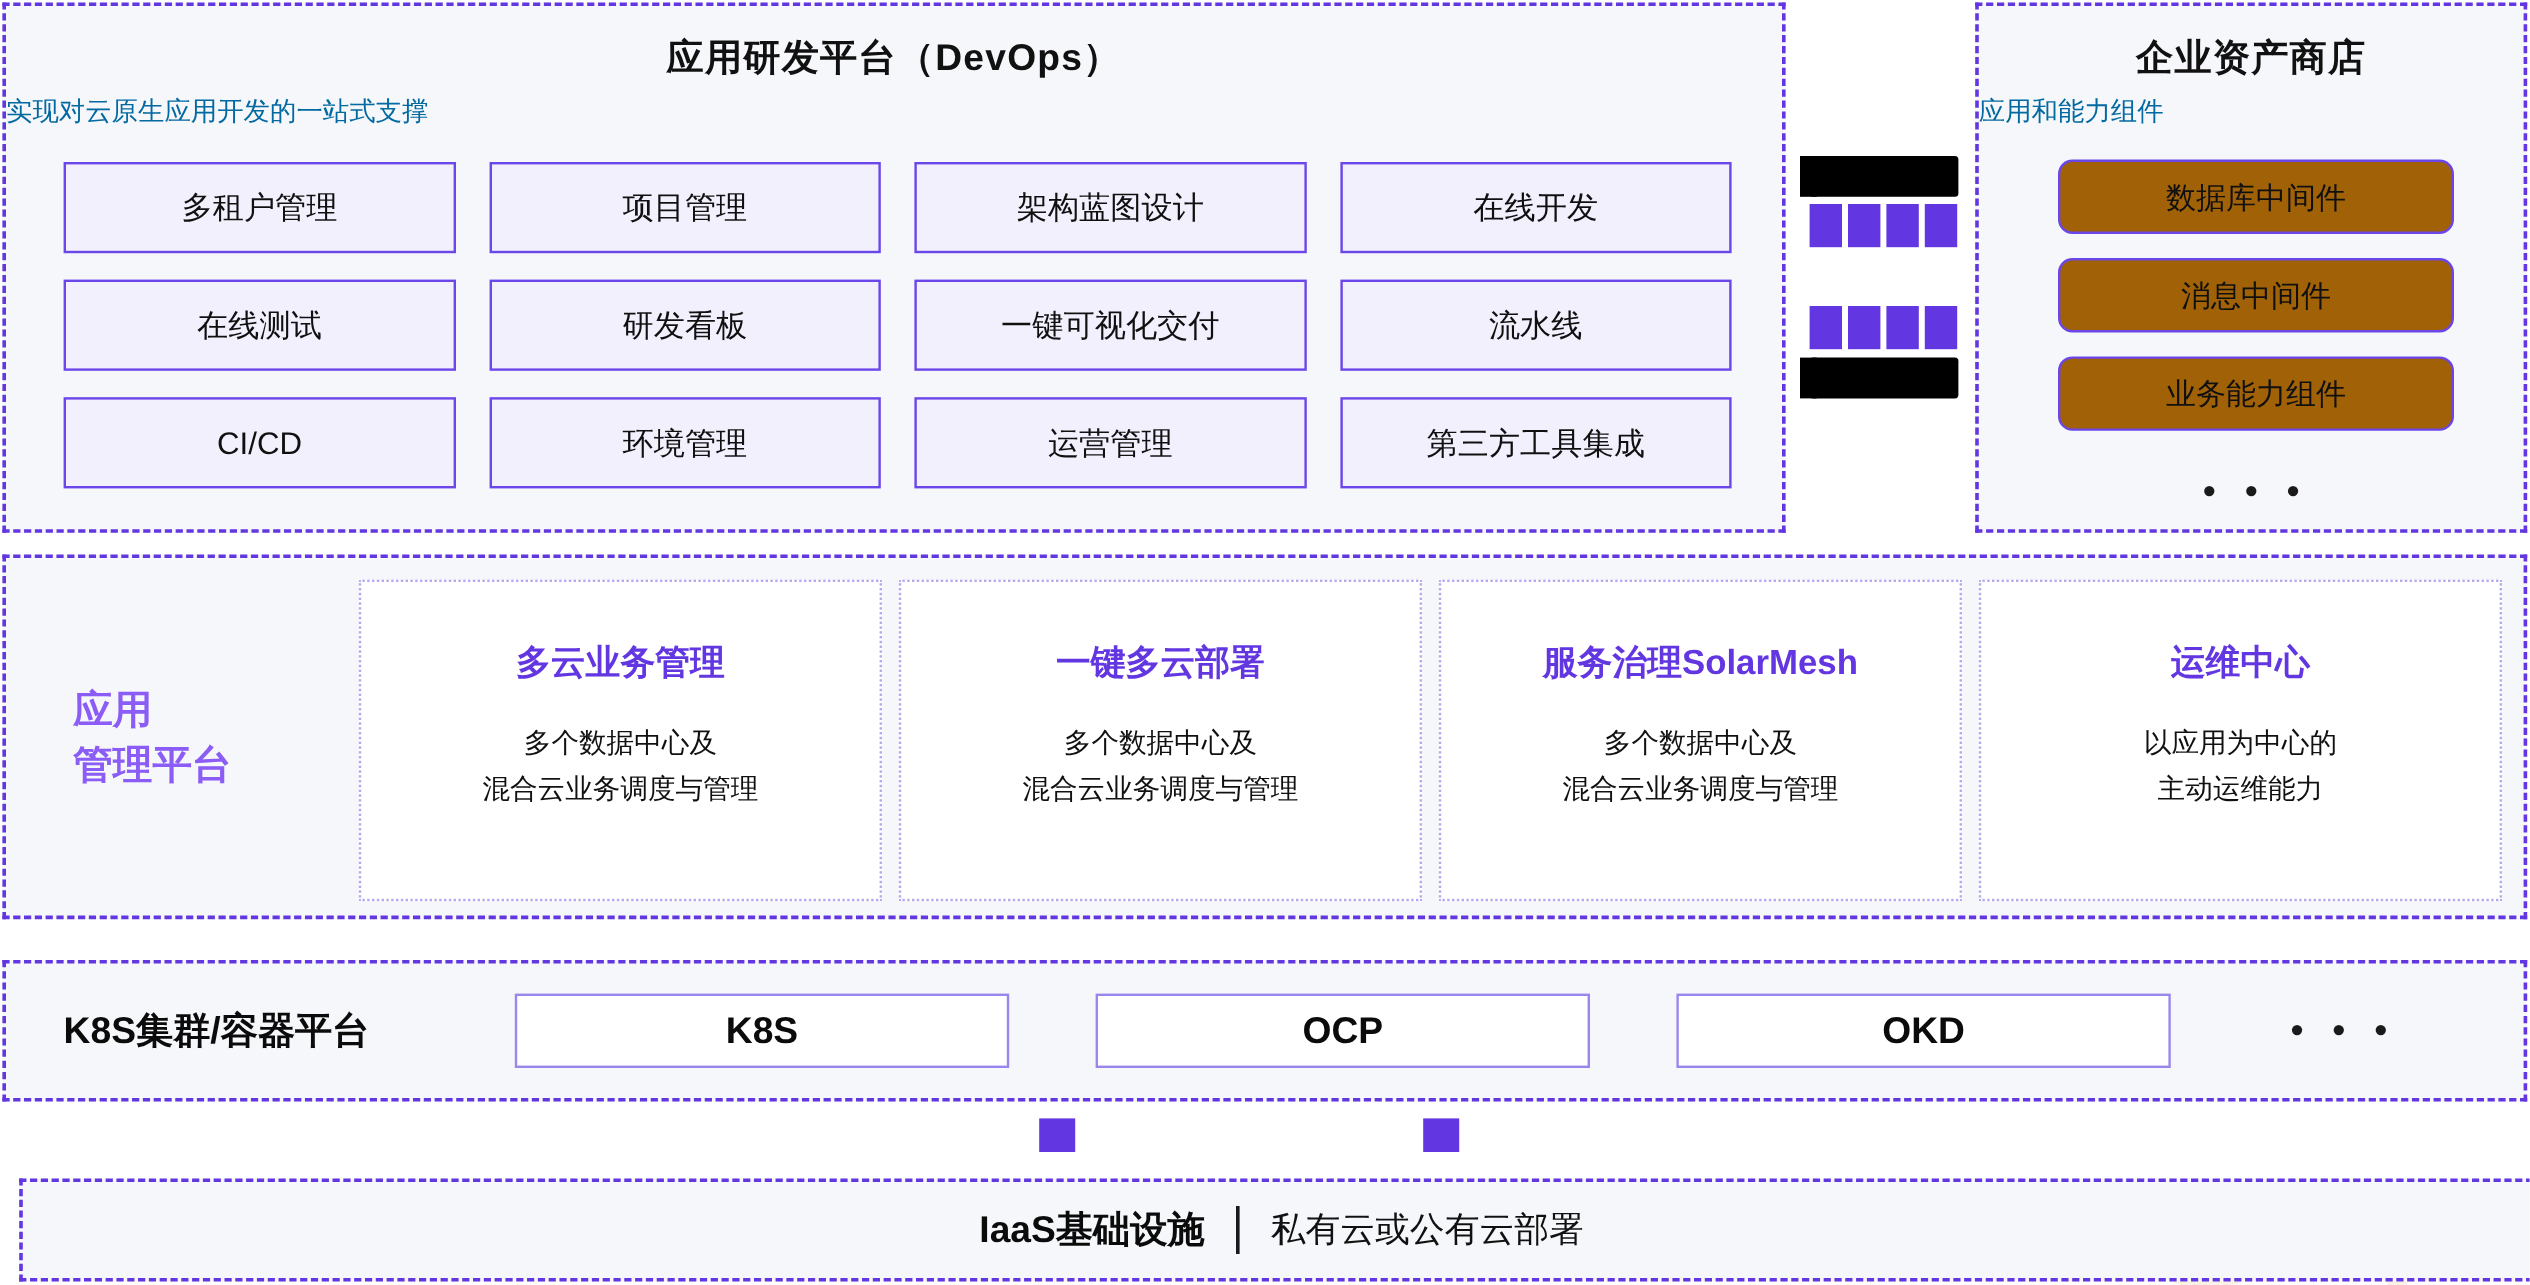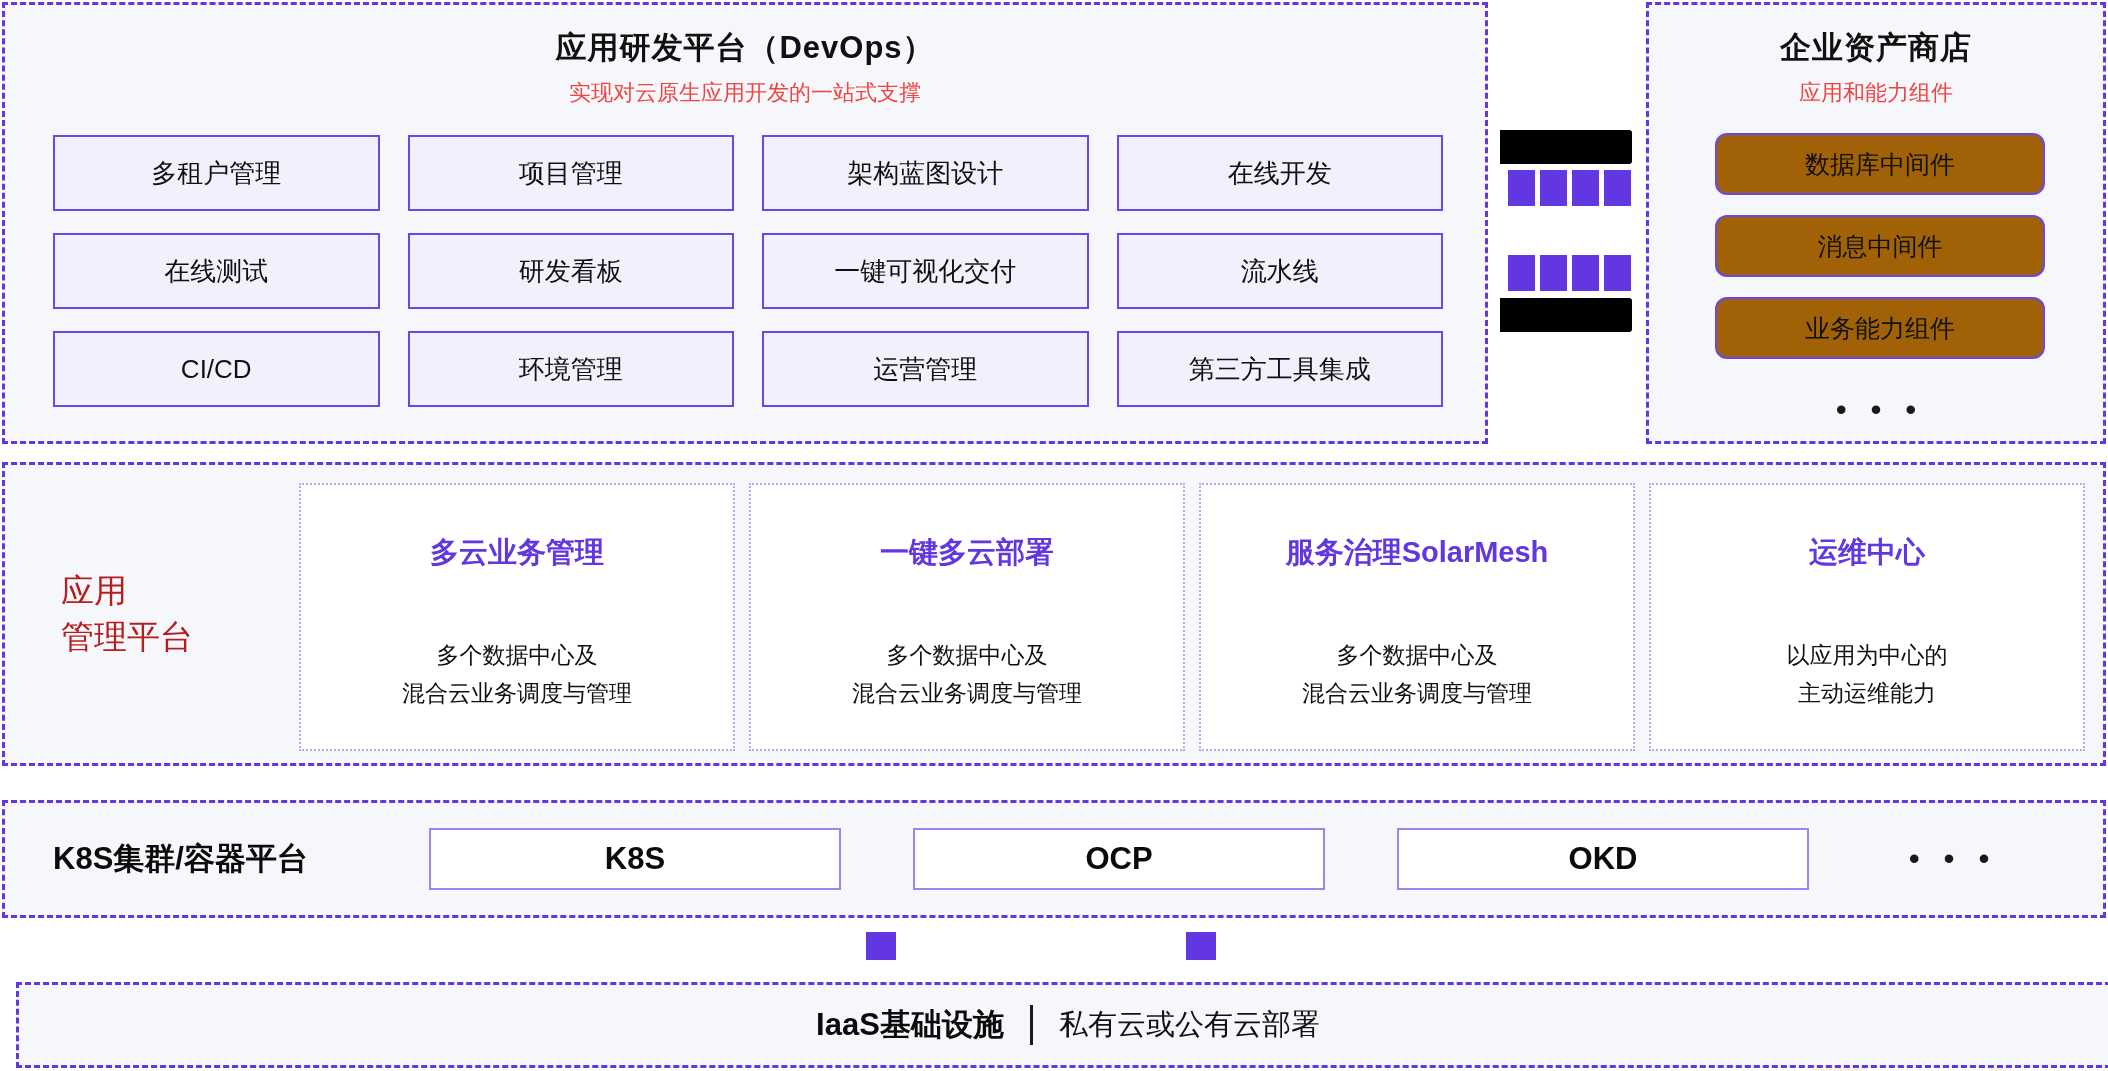--- a/index.html
+++ b/index.html
@@ -41,23 +41,23 @@
 
   .sec-title {
     text-align: center;
     font-size: 31px;
     font-weight: bold;
     color: #111111;
     letter-spacing: 1px;
     margin-top: 22px;
   }
   .sec-sub {
-    text-align: center;
+    text-align: left;
     font-size: 22px;
-    color: #ef4444;
+    color: #0369a1;
     margin-top: 9px;
   }
 
   
   .tile-grid {
     position: absolute;
     left: 48px;
     top: 130px;
     width: 1390px;
     display: grid;
@@ -144,22 +144,22 @@
   }
 
   
   #mgmt-section { left: 2px; top: 462px; width: 2104px; height: 304px; }
   #mgmt-label {
     position: absolute;
     left: 56px;
     top: 50%;
     transform: translateY(-50%);
     font-size: 33px;
-    font-weight: normal;
-    color: #b91c1c;
+    font-weight: bold;
+    color: #8b5cf6;
     line-height: 1.38;
     white-space: pre-line;
   }
   .mgmt-cards {
     position: absolute;
     left: 294px;
     top: 18px;
     right: 18px;
     height: 268px;
     display: grid;
@@ -172,21 +172,21 @@
     display: flex;
     flex-direction: column;
     align-items: center;
     justify-content: flex-start;
     padding-top: 48px;
   }
   .mgmt-card-title {
     font-size: 29px;
     font-weight: bold;
     color: #6236e0;
-    margin-bottom: 64px;
+    margin-bottom: 28px;
     white-space: nowrap;
   }
   .mgmt-card-desc {
     font-size: 23px;
     color: #111111;
     text-align: center;
     line-height: 1.65;
     white-space: pre-line;
   }
 

